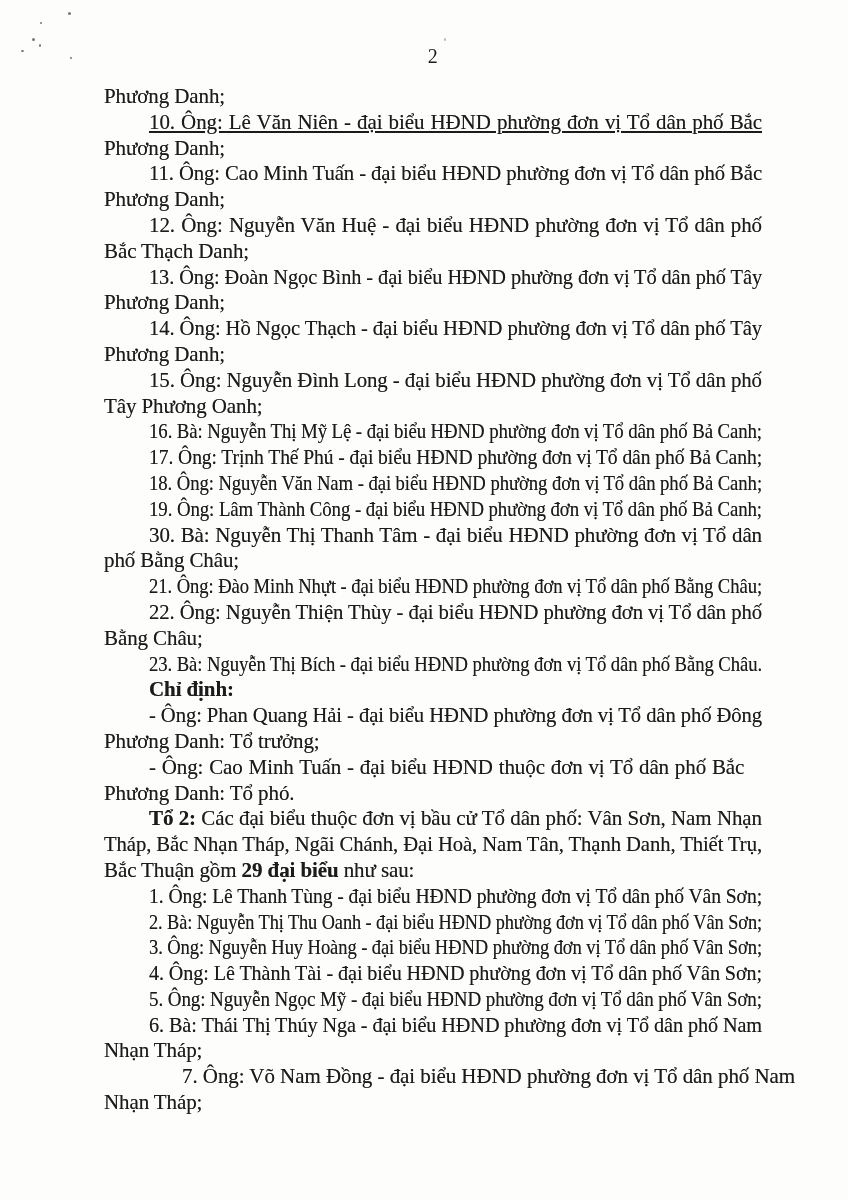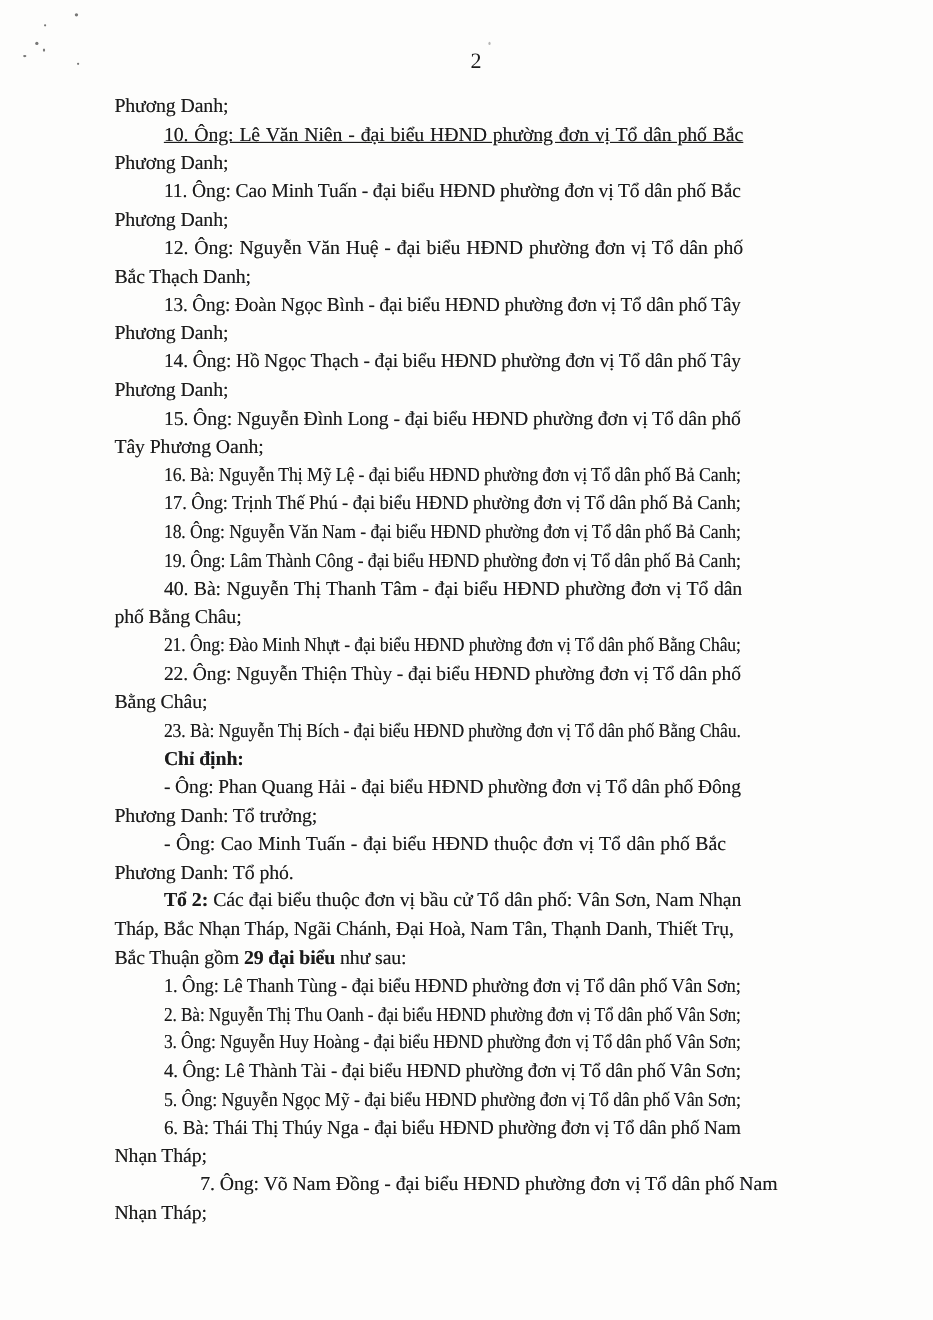--- a/index.html
+++ b/index.html
@@ -28,21 +28,21 @@
   }
   .doc-body {
     position: absolute;
     top: 84px;
     left: 104px;
     width: 658px;
   }
   .line {
     height: 25.8px;
     line-height: 25.8px;
-    font-size: 18px;
+    font-size: 21px;
     white-space: nowrap;
     letter-spacing: -0.1px;
     text-shadow: 0 0 0.6px rgba(25,25,25,0.55);
   }
   .line.indent { padding-left: 45px; }
   .fitw {
     display: inline-block;
     white-space: nowrap;
     transform-origin: 0 60%;
   }
@@ -80,21 +80,21 @@
       <div class="line indent"><span class="fitw" style="transform: scaleX(0.970777);"><span class="seg">13. Ông: Đoàn Ngọc Bình - đại biểu HĐND phường đơn vị Tổ dân phố Tây</span></span></div>
       <div class="line"><span class="fitw"><span class="seg">Phương Danh;</span></span></div>
       <div class="line indent"><span class="fitw" style="transform: scaleX(0.983973);"><span class="seg">14. Ông: Hồ Ngọc Thạch - đại biểu HĐND phường đơn vị Tổ dân phố Tây</span></span></div>
       <div class="line"><span class="fitw"><span class="seg">Phương Danh;</span></span></div>
       <div class="line indent"><span class="fitw" style="transform: scaleX(0.99652);"><span class="seg">15. Ông: Nguyễn Đình Long - đại biểu HĐND phường đơn vị Tổ dân phố</span></span></div>
       <div class="line"><span class="fitw"><span class="seg">Tây Phương Oanh;</span></span></div>
       <div class="line indent"><span class="fitw" style="transform: scaleX(0.895524);"><span class="seg">16. Bà: Nguyễn Thị Mỹ Lệ - đại biểu HĐND phường đơn vị Tổ dân phố Bả Canh;</span></span></div>
       <div class="line indent"><span class="fitw" style="transform: scaleX(0.934184);"><span class="seg">17. Ông: Trịnh Thế Phú - đại biểu HĐND phường đơn vị Tổ dân phố Bả Canh;</span></span></div>
       <div class="line indent"><span class="fitw" style="transform: scaleX(0.891616);"><span class="seg">18. Ông: Nguyễn Văn Nam - đại biểu HĐND phường đơn vị Tổ dân phố Bả Canh;</span></span></div>
       <div class="line indent"><span class="fitw" style="transform: scaleX(0.897675);"><span class="seg">19. Ông: Lâm Thành Công - đại biểu HĐND phường đơn vị Tổ dân phố Bả Canh;</span></span></div>
-      <div class="line indent"><span class="fitw" style="word-spacing: 0.591518px;"><span class="seg">40. Bà: Nguyễn Thị Thanh Tâm - đại biểu HĐND phường đơn vị Tổ dân</span></span></div>
+      <div class="line indent"><span class="fitw" style="word-spacing: 0.591518px;"><span class="seg">30. Bà: Nguyễn Thị Thanh Tâm - đại biểu HĐND phường đơn vị Tổ dân</span></span></div>
       <div class="line"><span class="fitw"><span class="seg">phố Bằng Châu;</span></span></div>
       <div class="line indent"><span class="fitw" style="transform: scaleX(0.888547);"><span class="seg">21. Ông: Đào Minh Nhựt - đại biểu HĐND phường đơn vị Tổ dân phố Bằng Châu;</span></span></div>
       <div class="line indent"><span class="fitw" style="transform: scaleX(0.98672);"><span class="seg">22. Ông: Nguyễn Thiện Thùy - đại biểu HĐND phường đơn vị Tổ dân phố</span></span></div>
       <div class="line"><span class="fitw"><span class="seg">Bằng Châu;</span></span></div>
       <div class="line indent"><span class="fitw" style="transform: scaleX(0.89109);"><span class="seg">23. Bà: Nguyễn Thị Bích - đại biểu HĐND phường đơn vị Tổ dân phố Bằng Châu.</span></span></div>
       <div class="line indent"><span class="fitw"><span class="seg-bold">Chỉ định:</span></span></div>
       <div class="line indent"><span class="fitw" style="transform: scaleX(0.983653);"><span class="seg">- Ông: Phan Quang Hải - đại biểu HĐND phường đơn vị Tổ dân phố Đông</span></span></div>
       <div class="line"><span class="fitw"><span class="seg">Phương Danh: Tổ trưởng;</span></span></div>
       <div class="line indent"><span class="fitw" style="word-spacing: 0.705208px;"><span class="seg">- Ông: Cao Minh Tuấn - đại biểu HĐND thuộc đơn vị Tổ dân phố Bắc</span></span></div>
       <div class="line"><span class="fitw"><span class="seg">Phương Danh: Tổ phó.</span></span></div>

